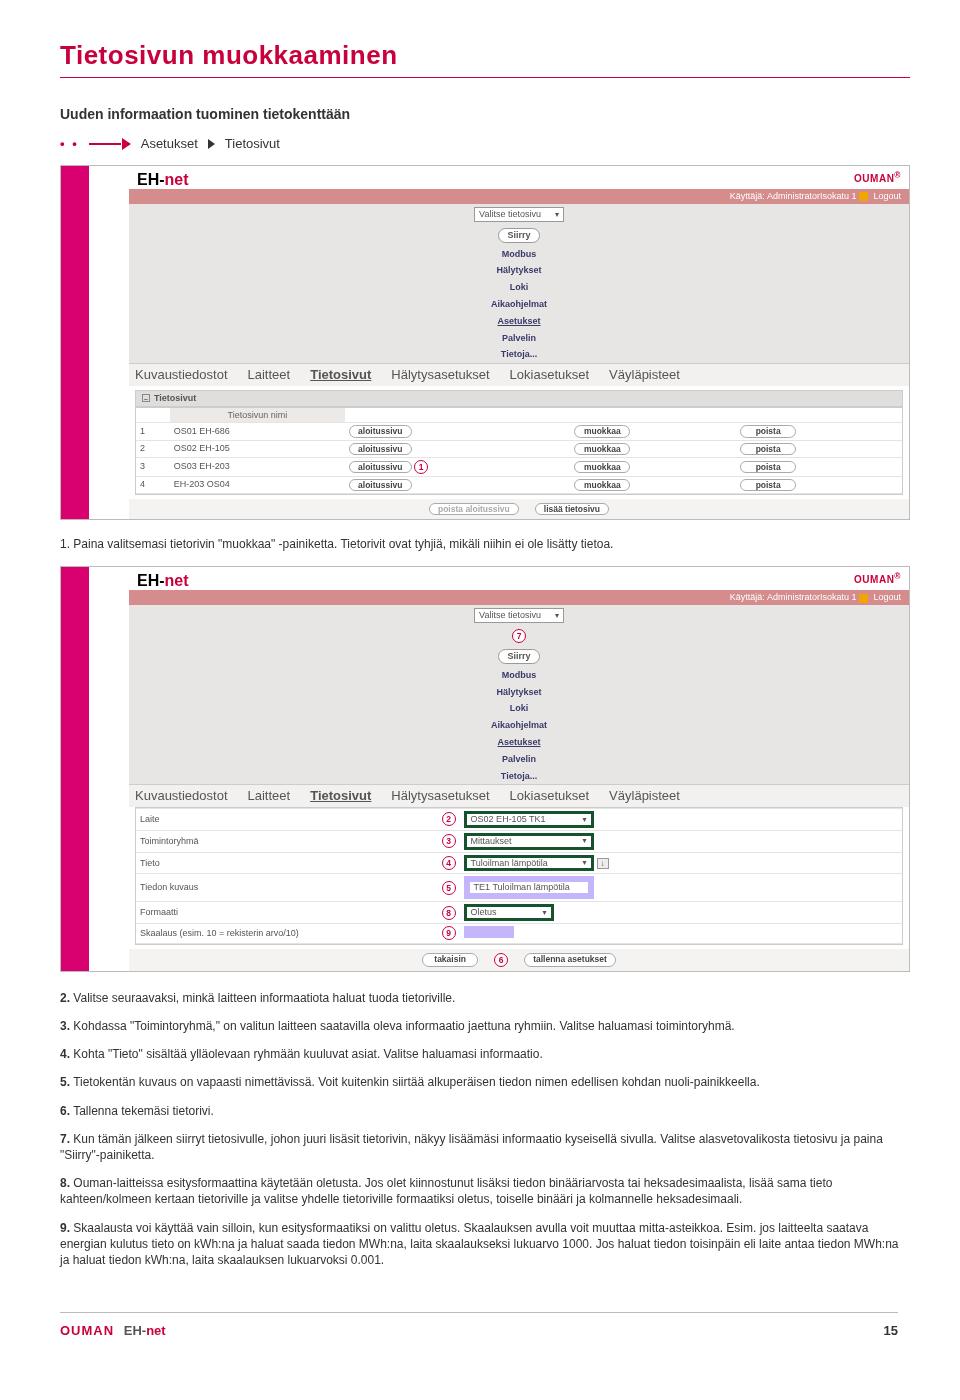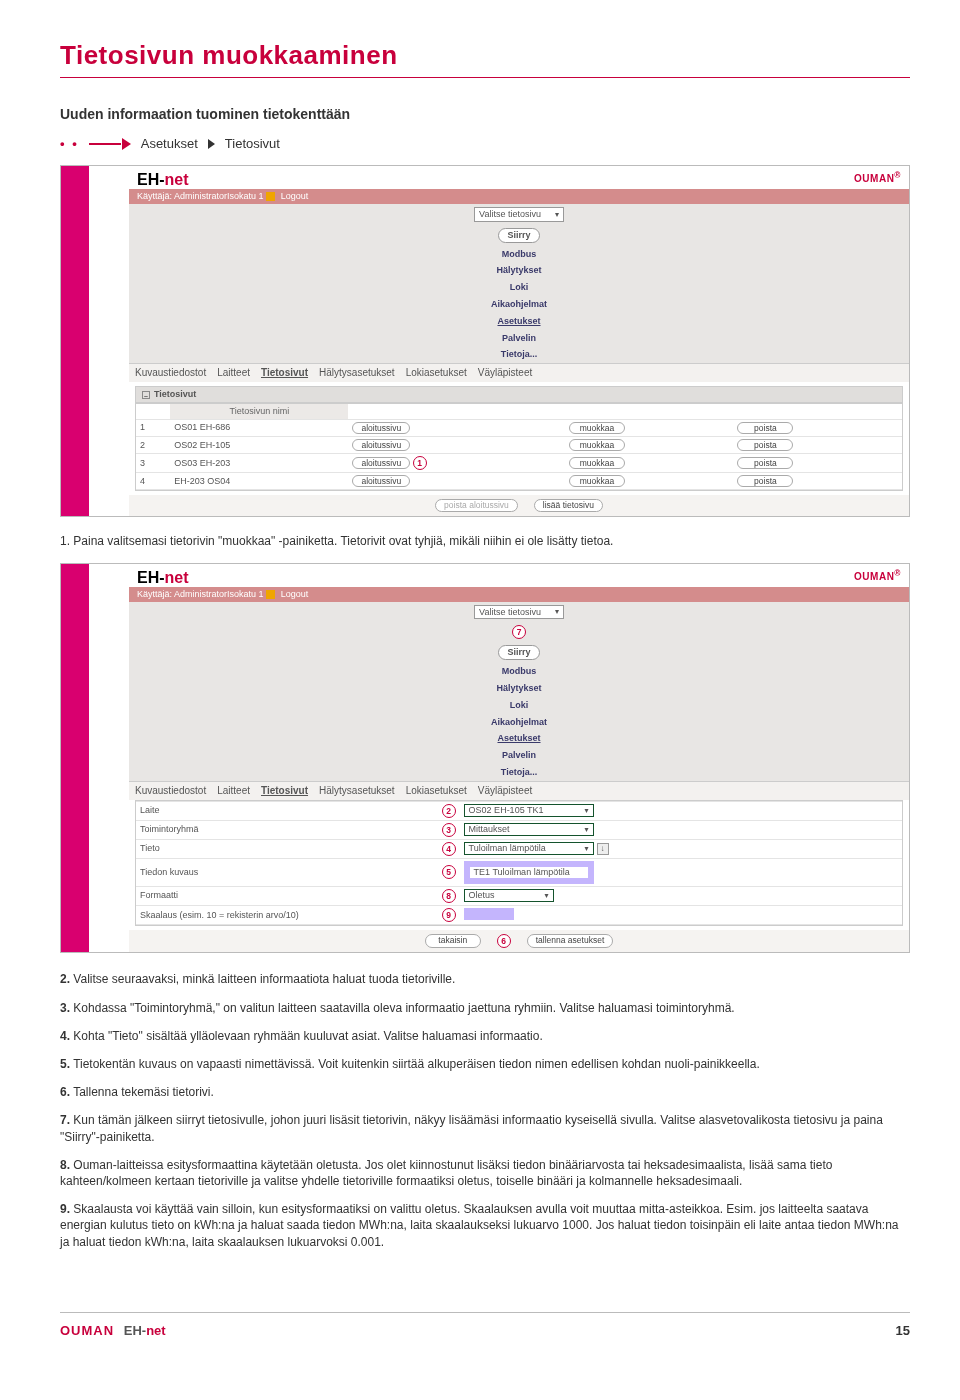--- a/index.html
+++ b/index.html
@@ -14,54 +14,54 @@
   .dotdot { letter-spacing: 2px; color:#c8003c; font-weight:bold; }
   .smallarrow { display:inline-block; width:0; height:0; border-left:7px solid #333; border-top:5px solid transparent; border-bottom:5px solid transparent; vertical-align:middle; }
   .shot { border: 1px solid #bbb; margin: 6px 0 16px 0; font-size: 10px; line-height: 1.2; color:#555; font-family: Verdana, sans-serif; }
   .shot-top { display:flex; }
   .shot-pink { width: 28px; background:#d9006f; }
   .shot-body { flex:1; background:#fff;margin-left:40px; }
   .brandrow { background:#fff; padding: 4px 8px 0 8px; display:flex; justify-content:space-between; align-items:flex-start; }
   .logo-eh { font-size:16px; font-weight:bold; color:#000; }
   .logo-eh .net { color:#c8003c; }
   .ouman-r { color:#c8003c; font-size:10px; font-weight:bold; letter-spacing:0.5px; }
-  .subbar { background:#d48c8c; color:#fff; display:flex; justify-content:flex-start; padding:2px 8px; font-size:9px; }
+  .subbar { background:#d48c8c; color:#fff; display:flex; justify-content:flex-end; padding:2px 8px; font-size:9px; }
   .subbar a { color:#fff; text-decoration:none; }
   .house-icon { display:inline-block; width:9px; height:9px; background:#f0a500; margin-right:3px; vertical-align:middle; }
   .menubar { background:#e8e6e4; border-bottom:1px solid #ccc; padding:3px 6px; display:flex; align-items:center; gap:6px; font-size:9px;flex-direction:column; }
   .menubar .sel { display:inline-flex; background:#fff; border:1px solid #999; padding:1px 4px; align-items:center; gap:14px; font-size:9px; }
   .menubar .sel::after { content:"▾"; font-size:8px; color:#555; }
   .btn-siirry { background:#fff; border:1px solid #999; border-radius:8px; padding:1px 8px; font-weight:bold; font-size:9px; }
   .menubar span.m { color:#3a3a6a; font-weight:bold; }
   .menubar span.m.active { text-decoration:underline; }
-  .submenu { background:#f3f1ef; padding:3px 6px; font-size:10px; display:flex; gap:11px; }
+  .submenu { background:#f3f1ef; padding:3px 6px; font-size:13px; display:flex; gap:20px; }
   .submenu span.active { text-decoration:underline; font-weight:bold; }
   .panel-head { background:#e0dedc; border:1px solid #ccc; margin:4px 6px 0 6px; padding:2px 6px; font-size:9px; font-weight:bold; display:flex; align-items:center; gap:4px; }
   .collapse-icon { display:inline-block; width:8px; height:8px; border:1px solid #888; font-size:7px; line-height:7px; text-align:center; }
   .table-area { margin:0 6px 4px 6px; border:1px solid #ccc; background:#fff; }
   .tbl { width:100%; border-collapse:collapse; font-size:9px; }
   .tbl td { border-bottom:1px solid #e4e4e4; padding:2px 4px; }
   .tbl td.hdr { background:#ece9e7; text-align:center; font-size:9px; color:#666; }
-  .pill { display:inline-block; border:1px solid #aaa; border-radius:8px; background:#fff; padding:0 8px; font-size:8.5px; font-weight:normal; min-width:56px; text-align:center; color:#444; }
+  .pill { display:inline-block; border:1px solid #aaa; border-radius:8px; background:#fff; padding:0 8px; font-size:8.5px; font-weight:bold; min-width:56px; text-align:center; color:#444; }
   .circ { display:inline-flex; align-items:center; justify-content:center; width:14px; height:14px; border:1.4px solid #c8003c; border-radius:50%; color:#c8003c; font-size:8.5px; font-weight:bold; background:#fff; }
   .footer-btns { display:flex; justify-content:center; gap:16px; padding:4px 8px; background:#f5f3f1; }
   
   .form-tbl td { border-top:1px solid #e4e4e4; border-bottom:1px solid #e4e4e4; padding:2px 4px; background:#fff; }
   .form-tbl td.lab { width:260px; }
-  .sel-field { display:inline-flex; align-items:center; background:#fff; border:1px solid #14532d; padding:0 4px; font-size:9px; min-width:130px; justify-content:space-between; }
+  .sel-field { display:inline-flex; align-items:center; background:#fff; border:3px solid #14532d; padding:0 4px; font-size:9px; min-width:130px; justify-content:space-between; }
   .sel-field::after { content:"▾"; font-size:8px; color:#555; margin-left:6px; }
   .txt-field { display:inline-block; background:#fff; border:6px solid #c4b5fd; padding:0 4px; font-size:9px; min-width:130px; }
   .icon-arrow-btn { display:inline-block; border:1px solid #999; background:#eee; padding:0 3px; font-size:8px; margin-left:3px; }
   
   .body-text { font-size: 12px; line-height: 1.35; margin-top: 18px; }
   .body-text p { margin-bottom: 12px; }
   .body-text b { font-weight: bold; }
   .para-after { font-size: 12px; line-height: 1.35; margin: 10px 0 14px 0; }
   
-  .page-footer { position:absolute; bottom:22px; left:60px; right:50px; border-top:1px solid #bbb; padding-top:10px; display:flex; justify-content:space-between; align-items:center; }
+  .page-footer { position:absolute; bottom:22px; left:60px; right:62px; border-top:1px solid #bbb; padding-top:10px; display:flex; justify-content:space-between; align-items:center; }
   .foot-logo { font-size:13px; }
   .foot-logo .o { color:#c8003c; font-weight:bold; letter-spacing:1px; }
   .foot-logo .eh { color:#555; font-weight:bold; margin-left:6px; }
   .foot-logo .n { color:#c8003c; font-weight:bold; }
   .page-num { font-size:13px; font-weight:bold; color:#333; }
 </style>
 </head>
 <body>
 
 <div class="page">

